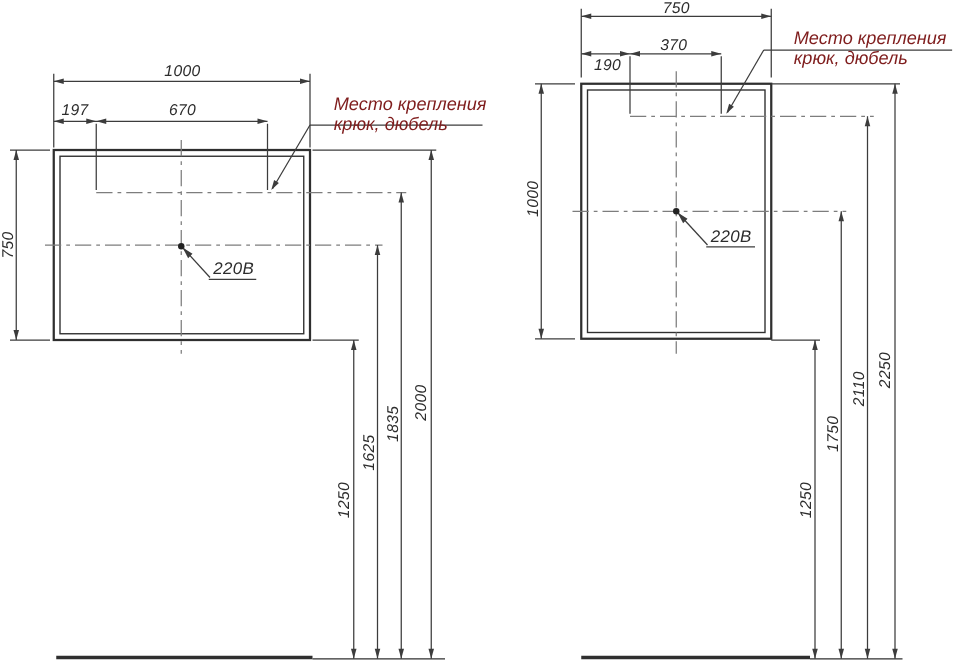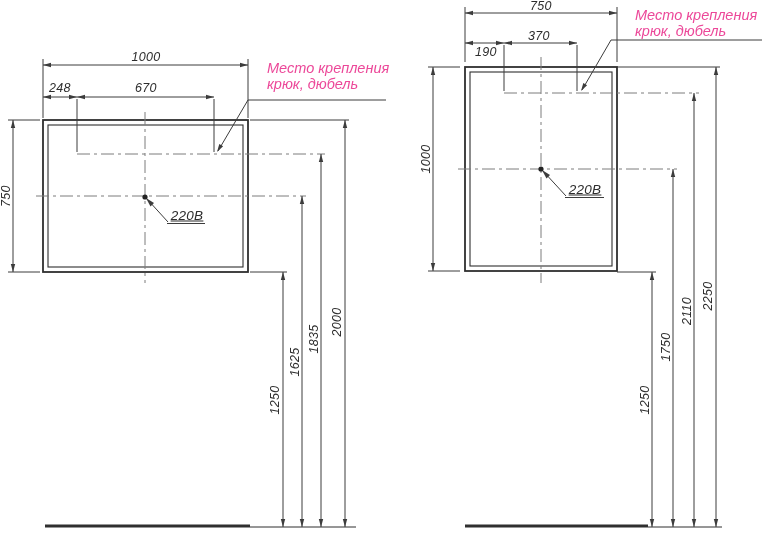--- a/index.html
+++ b/index.html
@@ -2,23 +2,23 @@
 <html><head>
 <meta charset="utf-8">
 <style>
   html,body{margin:0;padding:0;background:#ffffff;}
   .canvas{position:relative;width:762px;height:534px;background:#ffffff;overflow:hidden;
           font-family:"Liberation Sans",sans-serif;}
   .canvas svg{position:absolute;left:0;top:0;}
   .dim{position:absolute;font:italic 12.5px "Liberation Sans",sans-serif;color:#2d2d2d;
        white-space:nowrap;transform:translate(-50%,-50%);letter-spacing:0.3px;}
   .rot{transform:translate(-50%,-50%) rotate(-90deg);}
-  .note{position:absolute;font:italic 14.5px "Liberation Sans",sans-serif;color:#ec4899;
-        line-height:15.5px;white-space:nowrap;}
-  .volt{font:italic 13.5px "Liberation Sans",sans-serif;text-decoration:underline;}
+  .note{position:absolute;font:italic 14.5px "Liberation Sans",sans-serif;color:#7f1d1d;
+        line-height:15.5px;white-space:nowrap;margin-top:16px;}
+  .volt{font:italic 13.5px "Liberation Sans",sans-serif;}
 </style>
 </head>
 <body>
 
 <div class="canvas">
 
 <svg width="762" height="534" viewBox="0 0 762 534">
 
   <g fill="none" stroke="#2f2f2f">
     <rect x="43" y="120" width="205" height="152" stroke-width="1.8"></rect>
@@ -139,21 +139,21 @@
         <polygon points="716,527 713.8,519 718.2,519"></polygon>
     <polygon points="542,170 550,175 546.5,178.5"></polygon>
     <polygon points="581,91 587.1,85.3 583.3,82.9"></polygon>
   </g>
   <g fill="#222222">
     <circle cx="541" cy="169" r="2.6"></circle>
   </g>
 </svg>
 
 <span class="dim" style="left:146px;top:57px">1000</span>
-<span class="dim" style="left:60px;top:88px">248</span>
+<span class="dim" style="left:60px;top:88px">197</span>
 <span class="dim" style="left:146px;top:88px">670</span>
 <span class="dim rot" style="left:6px;top:196px">750</span>
 <span class="dim rot" style="left:275px;top:400px">1250</span>
 <span class="dim rot" style="left:295px;top:362px">1625</span>
 <span class="dim rot" style="left:314px;top:339px">1835</span>
 <span class="dim rot" style="left:337px;top:322px">2000</span>
 <span class="dim volt" style="left:187px;top:215px">220В</span>
 <div class="note" style="left:267px;top:61px">
   <div>Место крепления</div>
   <div>крюк, дюбель</div>

